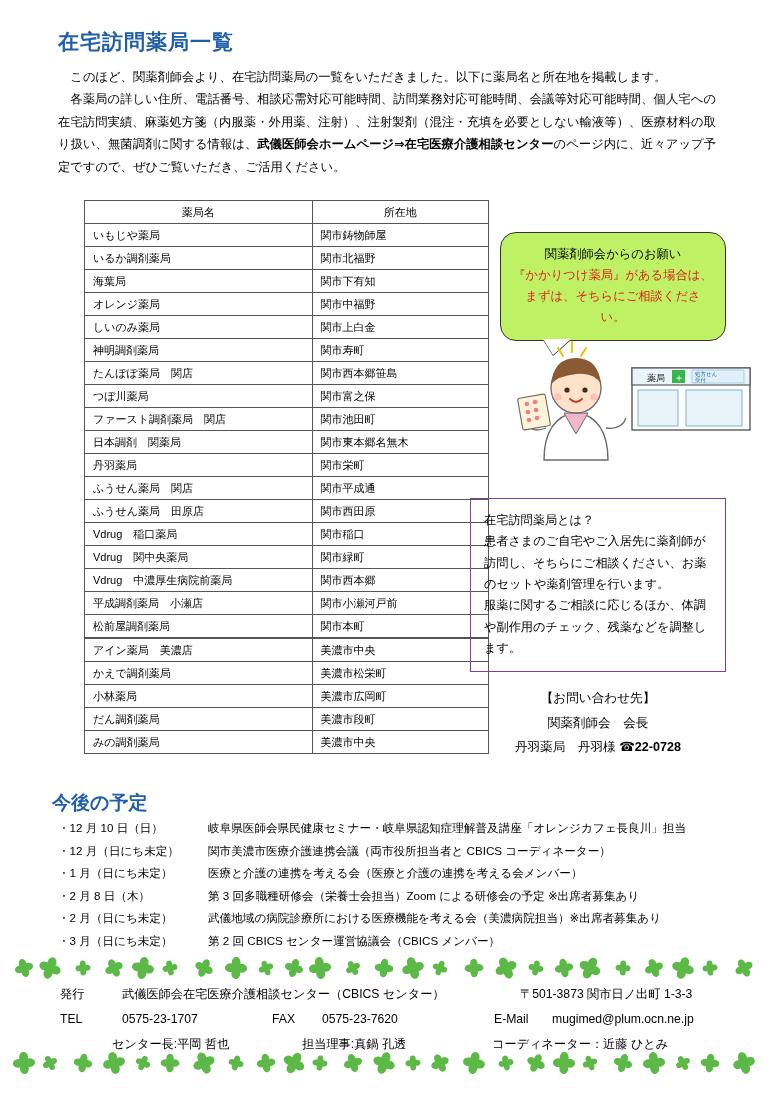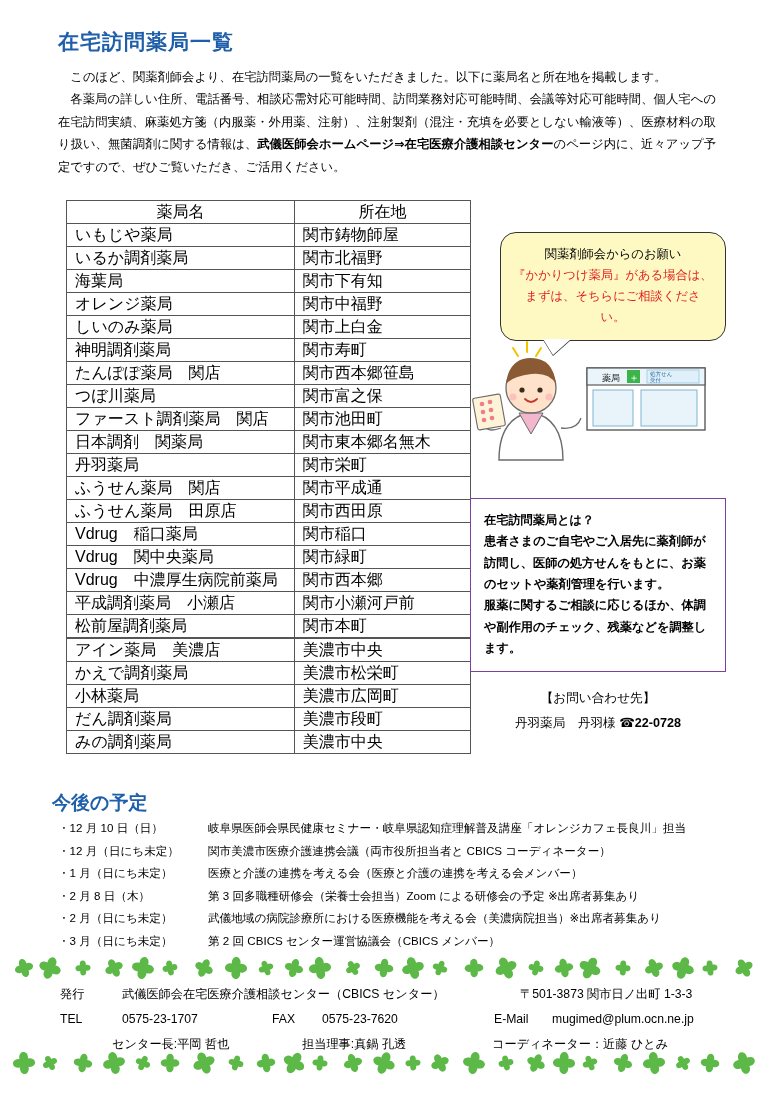--- a/index.html
+++ b/index.html
@@ -31,24 +31,24 @@
     font-size: 12.3px;
     line-height: 1.82;
     text-align: justify;
   }
   .intro p { margin: 0 8px 0 0; text-indent: 1em; }
   .intro .b { font-weight: bold; }
 
   
   .ph-table {
     position: absolute;
-    left: 66px; top: 200px;
+    left: 84px; top: 200px;
     width: 405px;
     border-collapse: collapse;
-    font-size: 16px;
+    font-size: 11px;
   }
   .ph-table th, .ph-table td {
     border: 1px solid #555;
     height: 22.4px;
     padding: 0 8px;
     line-height: 22px;
     white-space: nowrap;
   }
   .ph-table th { text-align: center; font-weight: normal; }
   .ph-table td.c0 { width: 228px; }
@@ -59,47 +59,46 @@
   .bubble {
     position: absolute;
     left: 500px; top: 232px;
     width: 226px;
     border: 1.4px solid #333;
     border-radius: 16px;
     padding: 11px 12px 12px 12px;
     font-size: 12.3px;
     line-height: 1.7;
     text-align: center;
-    background: #fef9c3;
+    background: #bef264;
   }
   .bubble .red { color: #e11d1d; }
   .bubble:after {
     content: "";
     position: absolute;
     left: 42px; bottom: -15px;
     width: 0; height: 0;
     border-left: 10px solid transparent;
     border-right: 18px solid transparent;
     border-top: 16px solid #fff;
     filter: drop-shadow(0 1.4px 0 #333);
   }
 
   
-  .illus { position: absolute; left: 469px; top: 330px; width: 240px; height: 140px; }
+  .illus { position: absolute; left: 514px; top: 330px; width: 240px; height: 140px; }
 
   
   .infobox {
     position: absolute;
     left: 470px; top: 498px;
     width: 256px;
     border: 1.6px solid #7b3f9d;
     padding: 11px 13px 12px 13px;
     font-size: 12.2px;
     line-height: 1.75;
-    font-weight: bold;
   }
 
   
   .contact {
     position: absolute;
     left: 470px; top: 686px;
     width: 256px;
     text-align: center;
     font-size: 12.6px;
     line-height: 1.95;
@@ -304,26 +303,27 @@
         <circle cx="14" cy="82" r="2.3"></circle>
           <circle cx="22" cy="80" r="2.3"></circle>
         <circle cx="15" cy="90" r="2.3"></circle>
           <circle cx="23" cy="88" r="2.3"></circle>
       </g>
     </svg>
   </div>
 
   <div class="infobox">
     <div>在宅訪問薬局とは？</div>
-    <div>患者さまのご自宅やご入居先に薬剤師が訪問し、医師の処方せんをもとに、お薬のセットや薬剤管理を行います。</div>
+    <div>患者さまのご自宅やご入居先に薬剤師が訪問し、そちらにご相談ください、お薬のセットや薬剤管理を行います。</div>
     <div>服薬に関するご相談に応じるほか、体調や副作用のチェック、残薬などを調整します。</div>
   </div>
 
   <div class="contact">
     <div>【お問い合わせ先】</div>
+    <div>関薬剤師会　会長</div>
     <div>
       <span>丹羽薬局　丹羽様</span>
       <span class="tel">☎</span><span class="tel">22-0728</span>
     </div>
   </div>
 
   <div class="sched-title">今後の予定</div>
   <div class="sched-list" id="sched-list">
       <div class="row"><span class="d">・12 月 10 日（日）</span><span>岐阜県医師会県民健康セミナー・岐阜県認知症理解普及講座「オレンジカフェ長良川」担当</span></div>
       <div class="row"><span class="d">・12 月（日にち未定）</span><span>関市美濃市医療介護連携会議（両市役所担当者と CBICS コーディネーター）</span></div>

